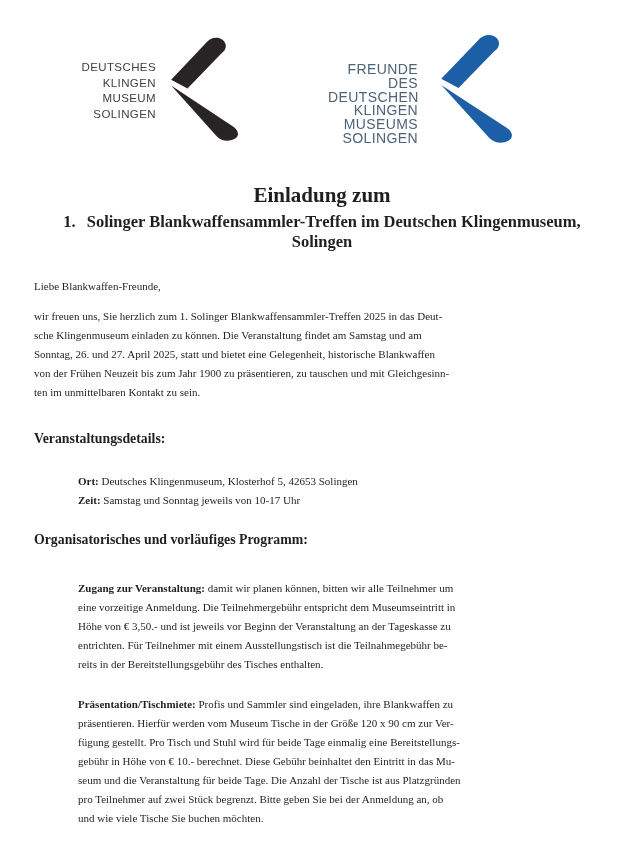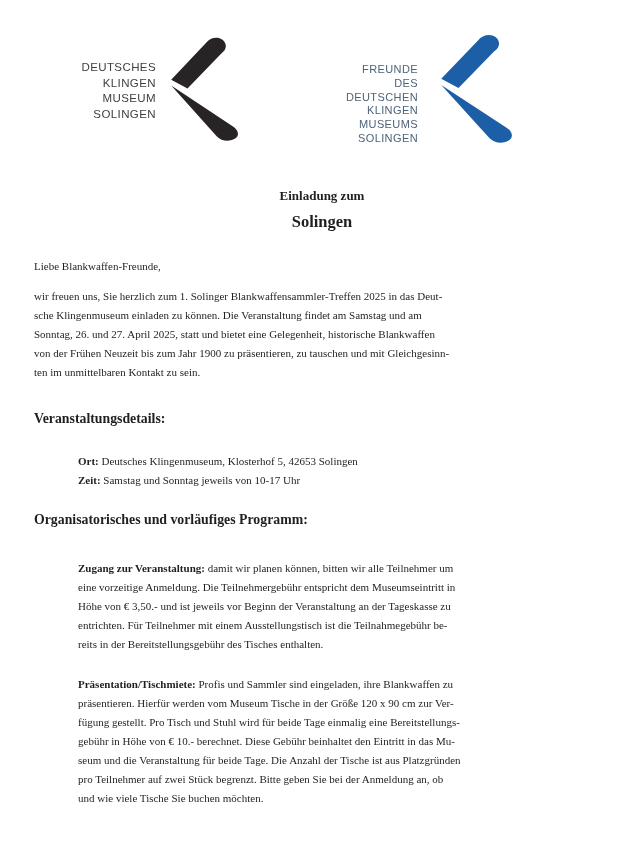--- a/index.html
+++ b/index.html
@@ -15,31 +15,31 @@
   }
   
   .letterhead{position:relative;height:170px;}
   .logo-text{
     position:absolute;
     font-family:"Liberation Sans","DejaVu Sans",sans-serif;
     text-align:right;
     letter-spacing:0.4px;
   }
   .logo-text-museum{left:58px;top:60px;width:98px;font-size:11.5px;line-height:15.5px;}
-  .logo-text-freunde{left:328px;top:63px;width:90px;font-size:11px;line-height:13.8px;}
+  .logo-text-freunde{left:328px;top:63px;width:90px;font-size:14px;line-height:13.8px;}
   .mark{position:absolute;}
   .mark-museum{left:170px;top:35px;width:70px;height:107px;}
   .mark-freunde{left:440px;top:32px;width:74px;height:112px;}
   
   .content{padding:0 15px 0 34px;}
   .doc-title{
     margin:16px 0 0;
     text-align:center;
     font-weight:bold;
-    font-size:13px;
+    font-size:21px;
     line-height:19px;
   }
   .event-heading{
     margin-top:7px;
     text-align:center;
     font-weight:bold;
     font-size:16.5px;
     line-height:20px;
   }
   .event-heading .num{margin-right:11px;}
@@ -89,20 +89,21 @@
       <path d="M1 52 L54 94 C59 98 60 104 55 107 C50 110 44 109 40 104 Z"></path>
     </svg>
 
   </header>
 
   <main class="content">
 
     <div class="doc-title">Einladung zum</div>
 
     <div class="event-heading">
+      <div><span class="num">1.</span><span>Solinger Blankwaffensammler-Treffen im Deutschen Klingenmuseum,</span></div>
       <div>Solingen</div>
     </div>
 
     <p class="body-text salutation">Liebe Blankwaffen-Freunde,</p>
 
     <p class="body-text intro pre">wir freuen uns, Sie herzlich zum 1. Solinger Blankwaffensammler-Treffen 2025 in das Deut-
 sche Klingenmuseum einladen zu können. Die Veranstaltung findet am Samstag und am
 Sonntag, 26. und 27. April 2025, statt und bietet eine Gelegenheit, historische Blankwaffen
 von der Frühen Neuzeit bis zum Jahr 1900 zu präsentieren, zu tauschen und mit Gleichgesinn-
 ten im unmittelbaren Kontakt zu sein.</p>

